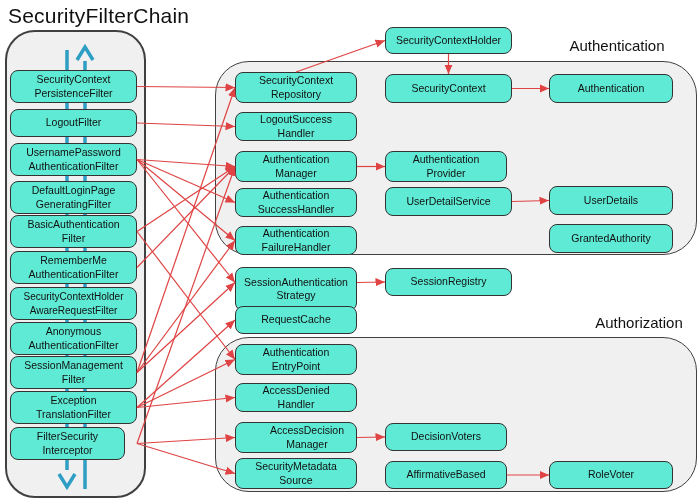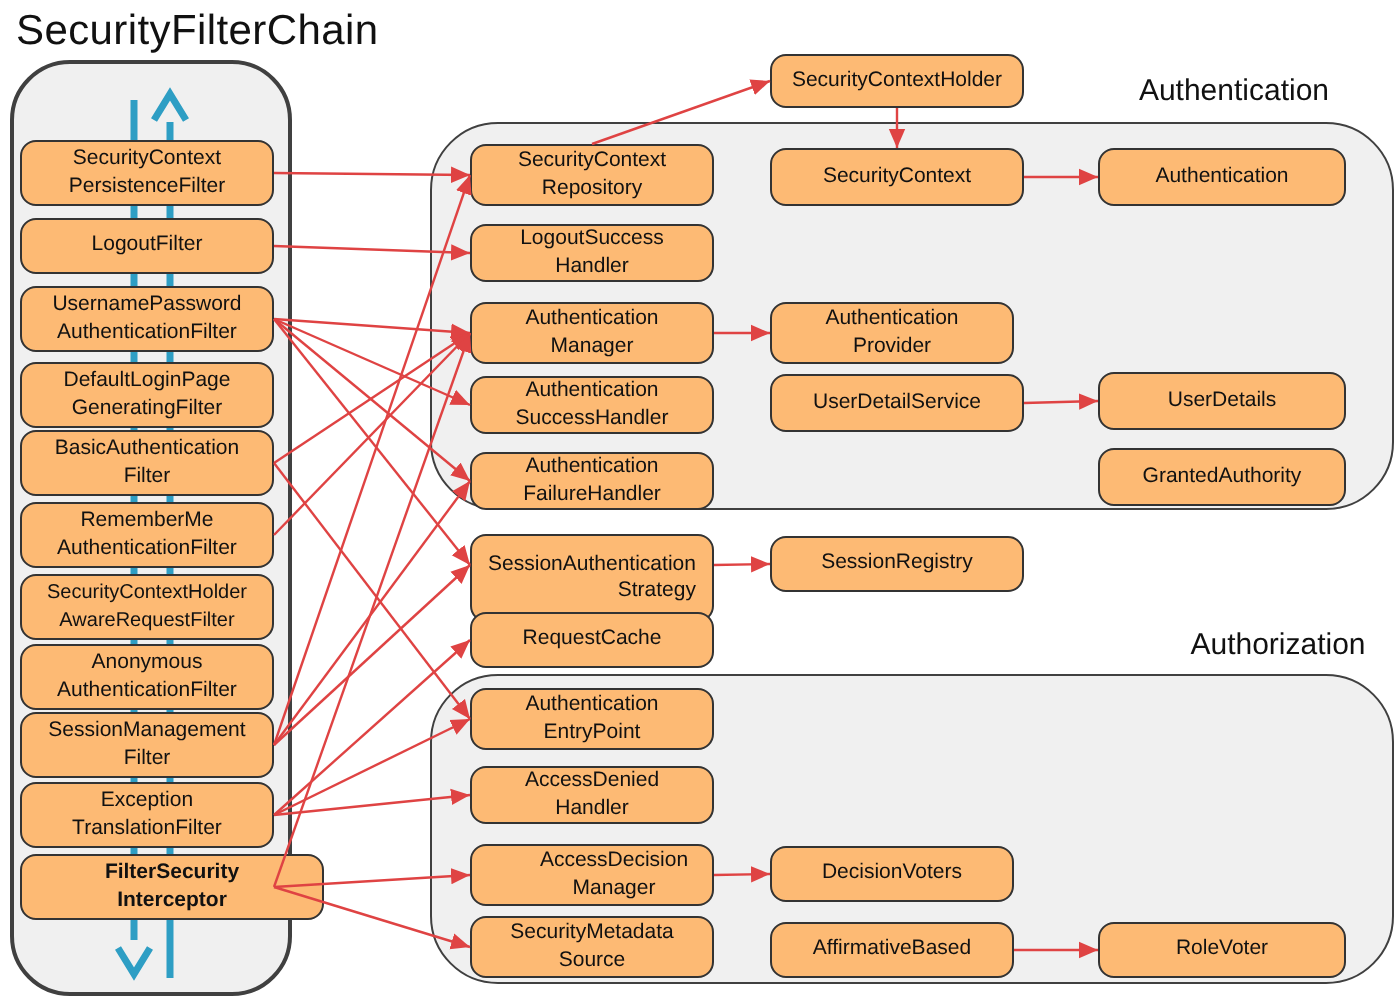--- a/index.html
+++ b/index.html
@@ -25,21 +25,21 @@
     position:absolute;background:var(--cfill);border:2px solid var(--cborder);
     border-radius:30px;box-sizing:border-box;z-index:0;
   }
   .container.thin{border-width:1.5px;}
   svg.layer{position:absolute;left:0;top:0;width:700px;height:502px;pointer-events:none;}
   #flow-svg{z-index:1;}
   #red-arrows{z-index:3;}
   .flow{stroke:var(--blue);stroke-width:3.5;fill:none;}
   .redline{stroke:var(--red);stroke-width:1.2;}
   .n{
-    position:absolute;background:#fdba74;border:1.4px solid var(--bborder);
+    position:absolute;background:#5eead4;border:1.4px solid var(--bborder);
     border-radius:8px;box-sizing:border-box;z-index:2;
     display:flex;align-items:center;justify-content:center;
     text-align:center;font-size:10.5px;line-height:13.5px;white-space:pre-line;
     padding:1px 2px;
   }
 </style>
 </head>
 <body>
 
 <div id="canvas">
@@ -76,21 +76,21 @@
   <div class="n" style="left:10px;top:251px;width:127px;height:33px;">RememberMe
 AuthenticationFilter</div>
   <div class="n" style="left:10px;top:287px;width:127px;height:33px;font-size:10px;">SecurityContextHolder
 AwareRequestFilter</div>
   <div class="n" style="left:10px;top:322px;width:127px;height:33px;">Anonymous
 AuthenticationFilter</div>
   <div class="n" style="left:10px;top:356px;width:127px;height:33px;">SessionManagement
 Filter</div>
   <div class="n" style="left:10px;top:391px;width:127px;height:33px;">Exception
 TranslationFilter</div>
-  <div class="n" style="left:10px;top:427px;width:152px;height:33px;font-weight:bold;">FilterSecurity
+  <div class="n" style="left:10px;top:427px;width:115px;height:33px;">FilterSecurity
 Interceptor</div>
 
   <div class="n" style="left:385px;top:27px;width:127px;height:27px;">SecurityContextHolder</div>
 
   <div class="n" style="left:235px;top:72px;width:122px;height:31px;">SecurityContext
 Repository</div>
   <div class="n" style="left:235px;top:112px;width:122px;height:29px;">LogoutSuccess
 Handler</div>
   <div class="n" style="left:235px;top:151px;width:122px;height:31px;">Authentication
 Manager</div>
@@ -99,21 +99,21 @@
   <div class="n" style="left:235px;top:226px;width:122px;height:29px;">Authentication
 FailureHandler</div>
   <div class="n" style="left:385px;top:74px;width:127px;height:29px;">SecurityContext</div>
   <div class="n" style="left:385px;top:151px;width:122px;height:31px;">Authentication
 Provider</div>
   <div class="n" style="left:385px;top:187px;width:127px;height:29px;text-align:right;">UserDetailService</div>
   <div class="n" style="left:549px;top:74px;width:124px;height:29px;">Authentication</div>
   <div class="n" style="left:549px;top:186px;width:124px;height:29px;">UserDetails</div>
   <div class="n" style="left:549px;top:224px;width:124px;height:29px;">GrantedAuthority</div>
 
-  <div class="n" style="left:235px;top:267px;width:122px;height:44px;text-align:right;">SessionAuthentication
+  <div class="n" style="left:235px;top:267px;width:122px;height:44px;">SessionAuthentication
 Strategy</div>
   <div class="n" style="left:385px;top:268px;width:127px;height:28px;">SessionRegistry</div>
   <div class="n" style="left:235px;top:306px;width:122px;height:28px;">RequestCache</div>
 
   <div class="n" style="left:235px;top:344px;width:122px;height:31px;">Authentication
 EntryPoint</div>
   <div class="n" style="left:235px;top:383px;width:122px;height:29px;">AccessDenied
 Handler</div>
   <div class="n" style="left:235px;top:422px;width:122px;height:31px;padding-left:24px;">AccessDecision
 Manager</div>

